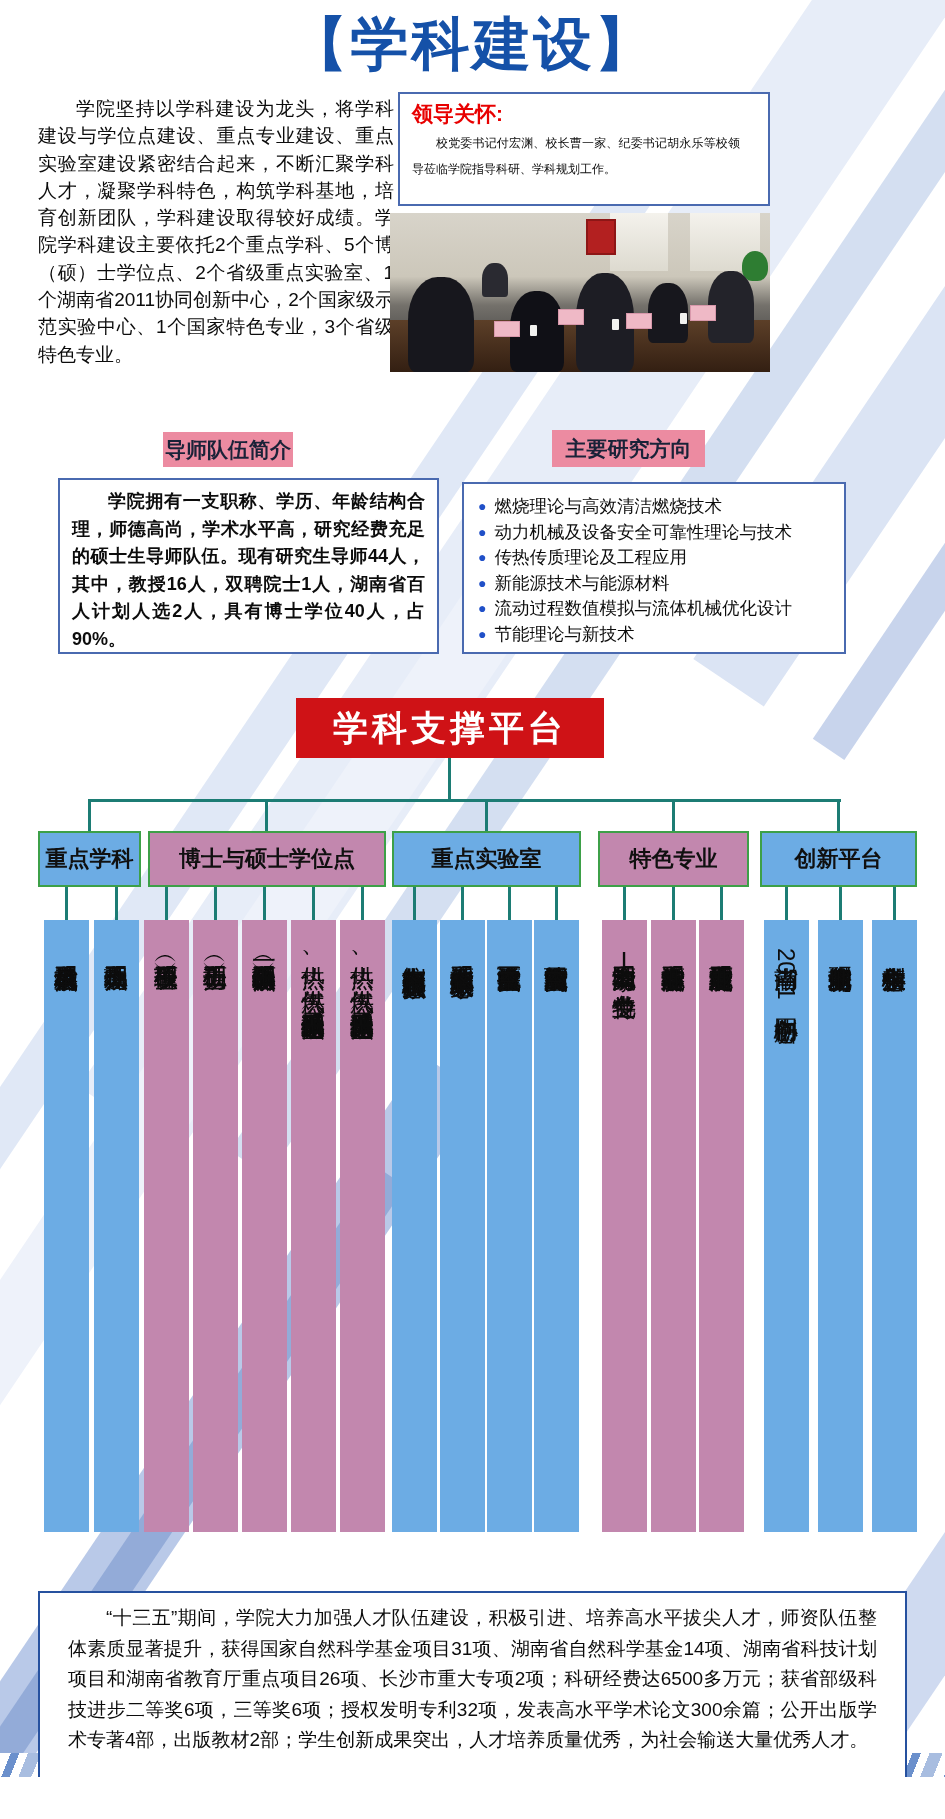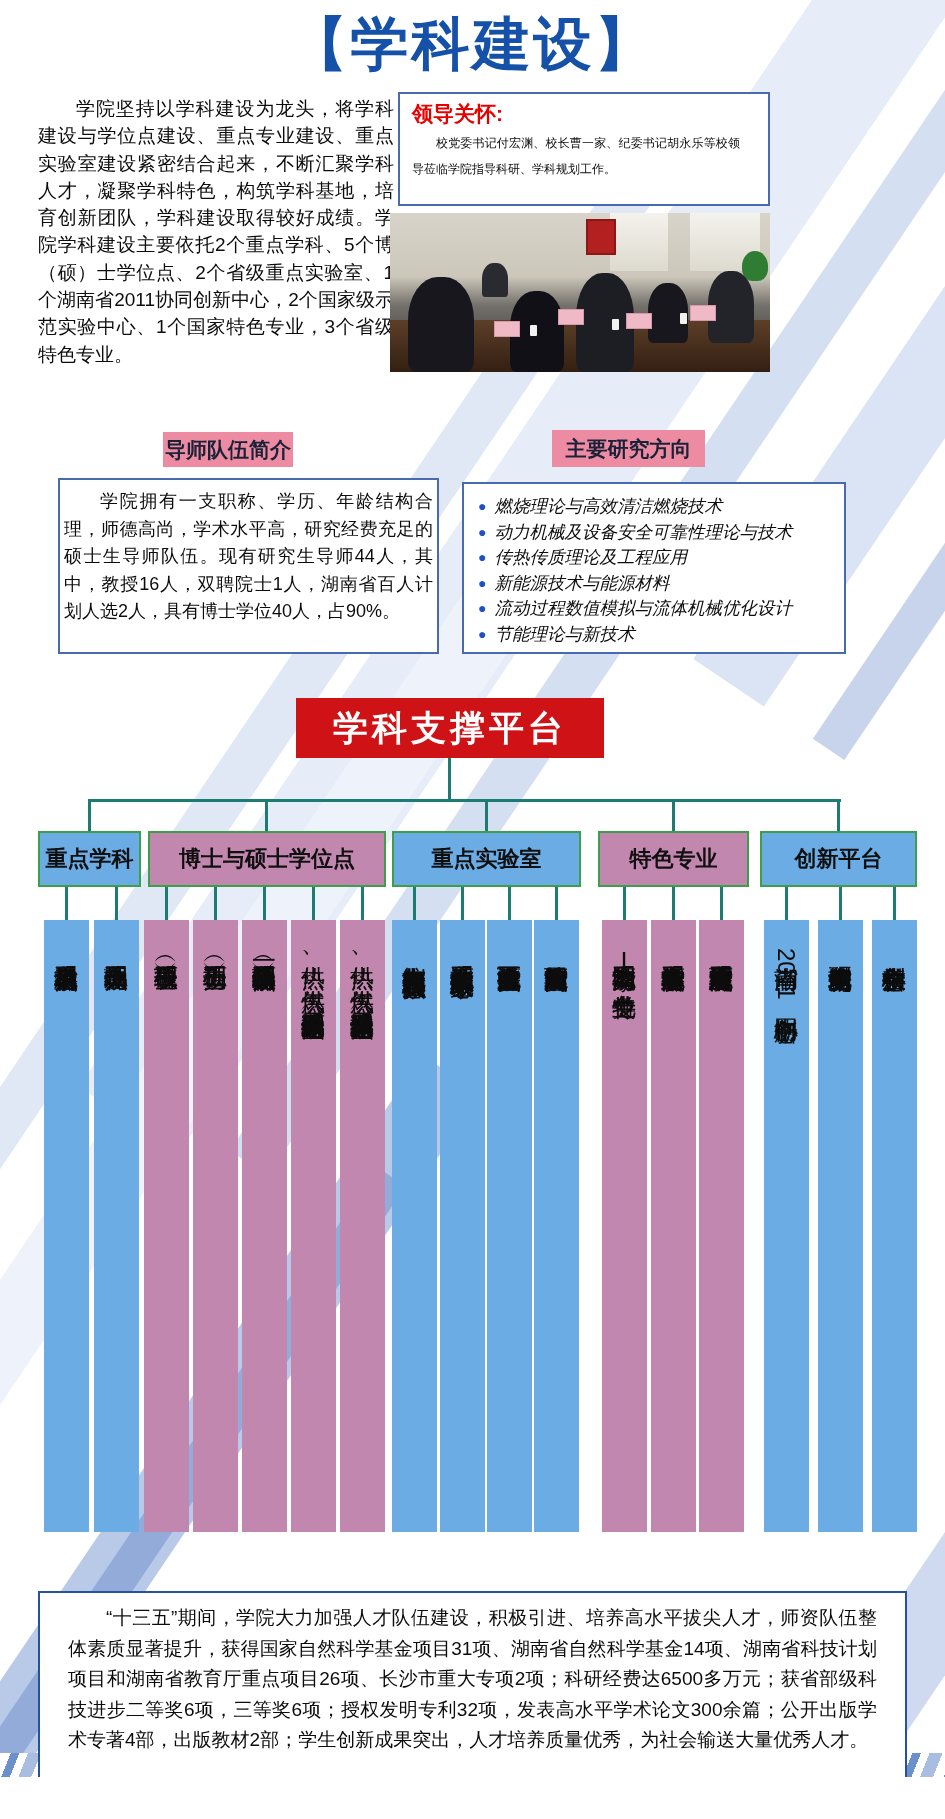--- a/index.html
+++ b/index.html
@@ -51,24 +51,24 @@
   .c1{left:104px;top:108px;} .c2{left:168px;top:96px;} .c3{left:236px;top:100px;} .c4{left:300px;top:92px;}
   .ph-cup{position:absolute;width:7px;height:11px;background:#f2f2f0;border-radius:1px;}
   .u1{left:140px;top:112px;} .u2{left:222px;top:106px;} .u3{left:290px;top:100px;}
   
   .tag{position:absolute;z-index:2;background:#ec8ba1;color:#1a2238;font-weight:bold;font-size:21px;
        display:flex;align-items:center;justify-content:center;}
   .tag1{left:163px;top:432px;width:130px;height:35px;}
   .tag2{left:552px;top:430px;width:153px;height:37px;}
   
   .mentor-box{position:absolute;left:58px;top:478px;width:381px;height:176px;z-index:2;
-              background:#fff;border:2px solid #4a6ab0;padding:8px 4px;}
+              background:#fff;border:2px solid #4a6ab0;padding:8px 12px;font-weight:bold;}
   .mentor-box p{margin:0;font-size:18px;line-height:27.5px;text-align:justify;text-indent:2em;color:#0c0c0c;}
   .research-box{position:absolute;left:462px;top:482px;width:384px;height:172px;z-index:2;
-                background:#fff;border:2px solid #4a6ab0;padding:10px 8px 8px 14px;font-style:italic;}
+                background:#fff;border:2px solid #4a6ab0;padding:10px 8px 8px 14px;}
   .research-box ul{margin:0;padding:0;list-style:none;}
   .research-box li{font-size:17.5px;line-height:25.6px;color:#0c0c0c;white-space:nowrap;}
   .bullet{color:#2050c8;font-size:14px;margin-right:8px;vertical-align:1px;}
   
   .red-banner{position:absolute;left:296px;top:698px;width:308px;height:60px;z-index:2;background:#cf1216;
               color:#fff;font-size:35px;font-weight:bold;letter-spacing:4px;
               display:flex;align-items:center;justify-content:center;}
   
   .ln{position:absolute;background:#1c7c74;z-index:1;display:block;}
   

